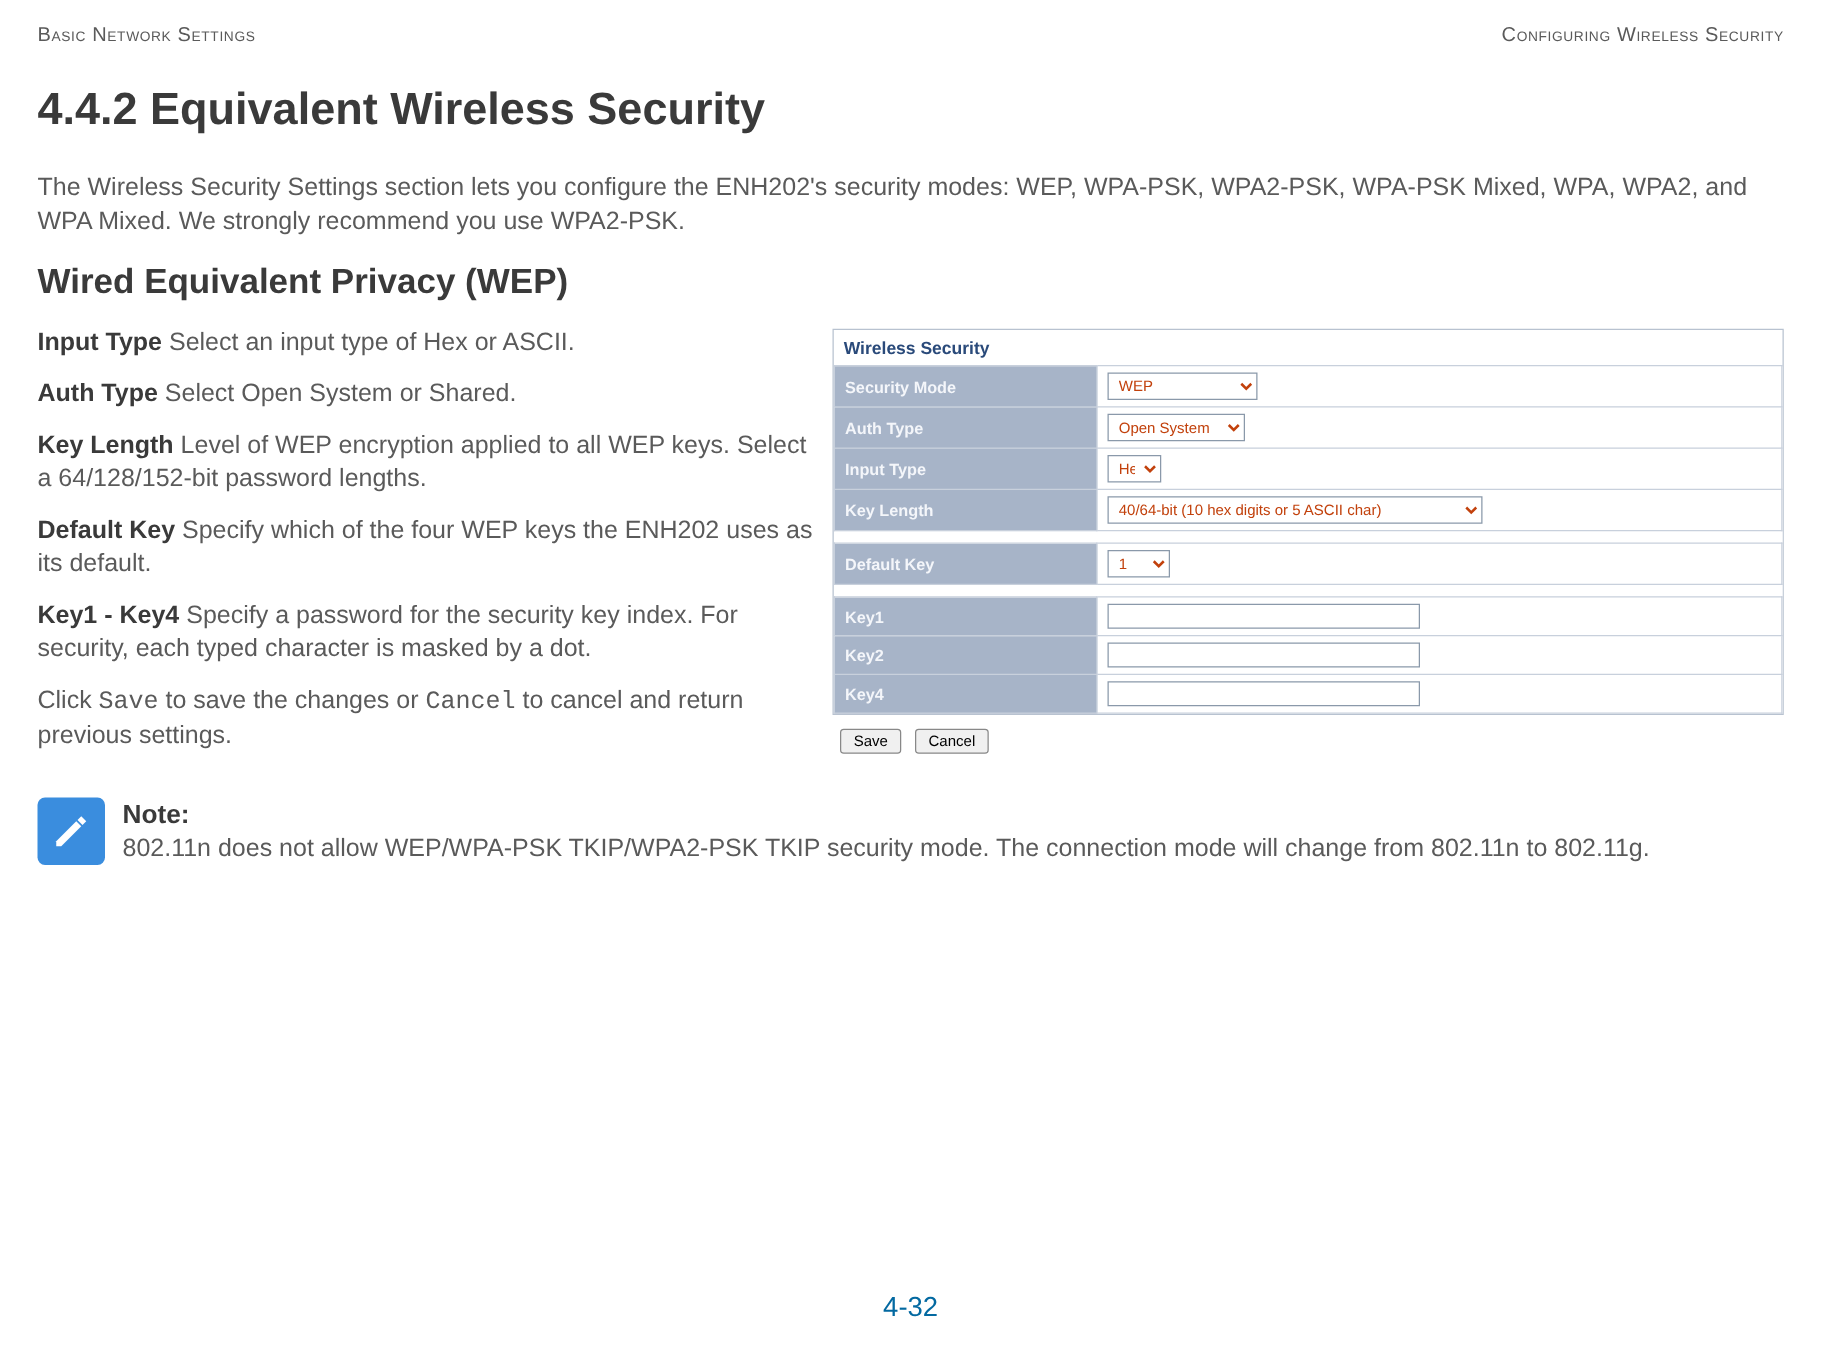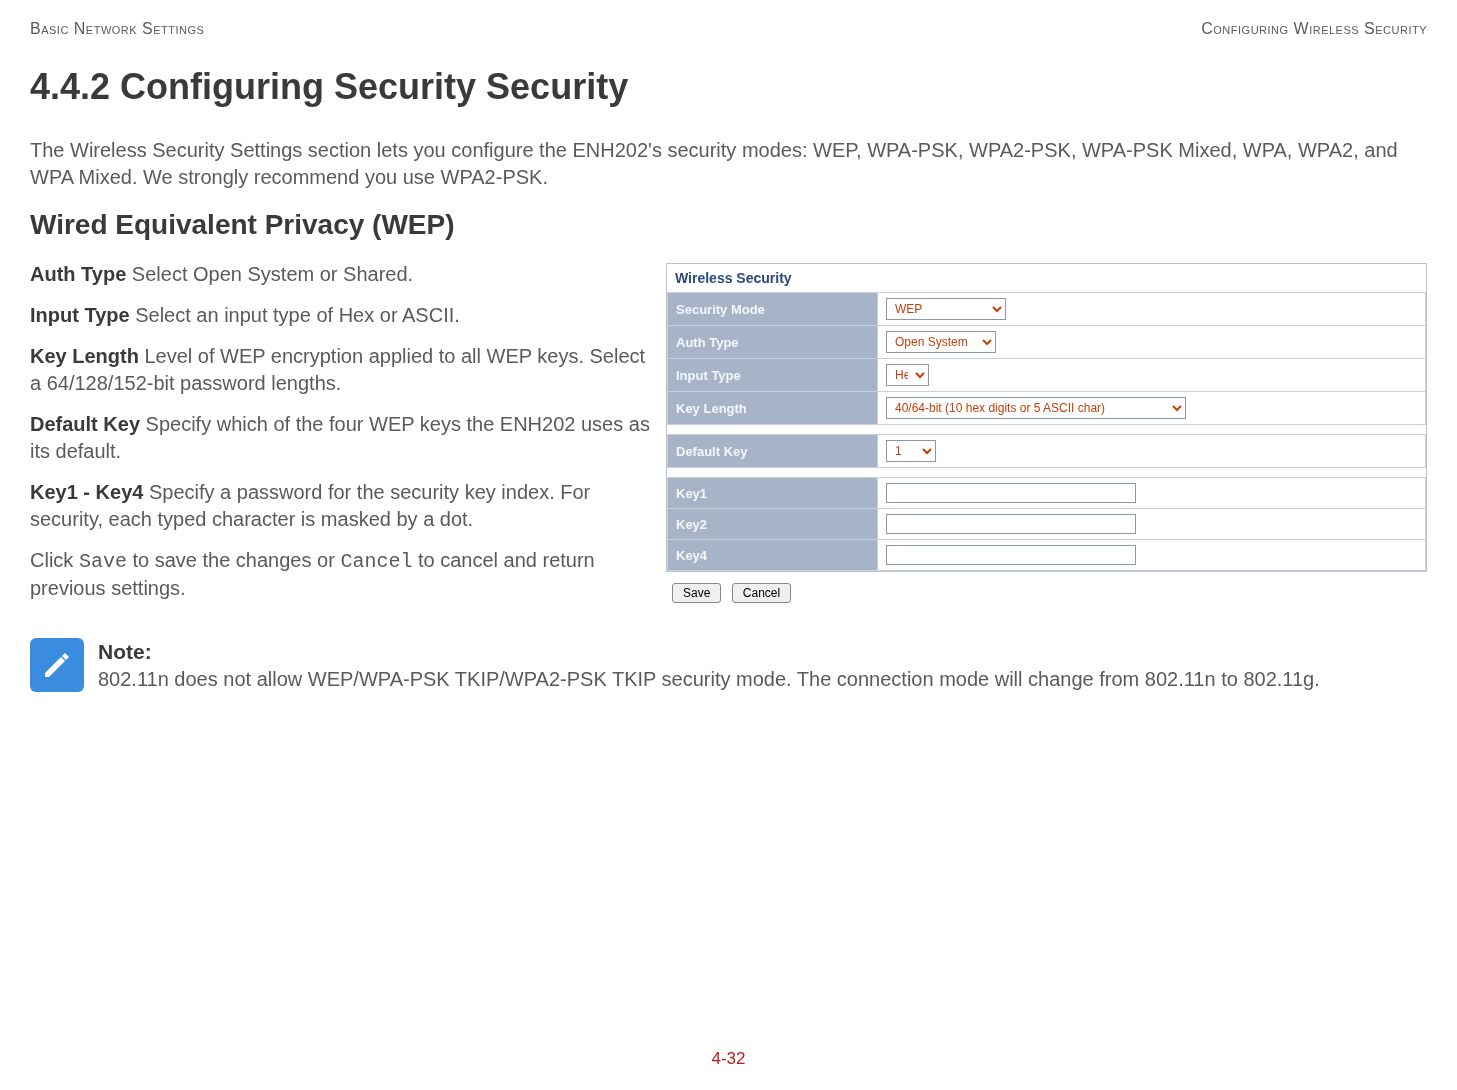--- a/index.html
+++ b/index.html
@@ -132,45 +132,45 @@
     border-radius: 6px;
     display: flex;
     align-items: center;
     justify-content: center;
   }
   .note-icon svg { width: 40px; height: 40px; }
   .note-text { font-size: 20px; color: #5a5a5a; line-height: 1.35; }
   .note-text .nt { font-weight: bold; color: #3a3a3a; font-size: 21px; }
   .page-num {
     position: absolute;
-    bottom: 21px;
+    bottom: 31px;
     left: 50%;
     transform: translateX(-50%);
-    font-size: 17px;
-    color: #b91c1c;
+    font-size: 22px;
+    color: #0369a1;
   }
 </style>
 </head>
 <body>
 
 <div class="header-row">
   <span>Basic Network Settings</span>
   <span>Configuring Wireless Security</span>
 </div>
 
-<h1 class="section-title">4.4.2 Configuring Security Security</h1>
+<h1 class="section-title">4.4.2 Equivalent Wireless Security</h1>
 
 <p class="intro">The Wireless Security Settings section lets you configure the ENH202's security modes: WEP, WPA-PSK, WPA2-PSK, WPA-PSK Mixed, WPA, WPA2, and WPA Mixed. We strongly recommend you use WPA2-PSK.</p>
 
 <h2 class="subsection-title">Wired Equivalent Privacy (WEP)</h2>
 
 <div class="content-row">
   <div class="left-col">
+    <p class="def"><span class="term">Input Type</span><span>  Select an input type of Hex or ASCII.</span></p>
     <p class="def"><span class="term">Auth Type</span><span>  Select Open System or Shared.</span></p>
-    <p class="def"><span class="term">Input Type</span><span>  Select an input type of Hex or ASCII.</span></p>
     <p class="def"><span class="term">Key Length</span><span>  Level of WEP encryption applied to all WEP keys. Select a 64/128/152-bit password lengths.</span></p>
     <p class="def"><span class="term">Default Key</span><span>  Specify which of the four WEP keys the ENH202 uses as its default.</span></p>
     <p class="def"><span class="term">Key1 - Key4</span><span>  Specify a password for the security key index. For security, each typed character is masked by a dot.</span></p>
     <p class="def"><span>Click </span><span class="mono">Save</span><span> to save the changes or </span><span class="mono">Cancel</span><span> to cancel and return previous settings.</span></p>
   </div>
 
   <div class="screenshot-col">
     <div class="panel">
       <div class="panel-title">Wireless Security</div>
       <table class="cfg-table">

